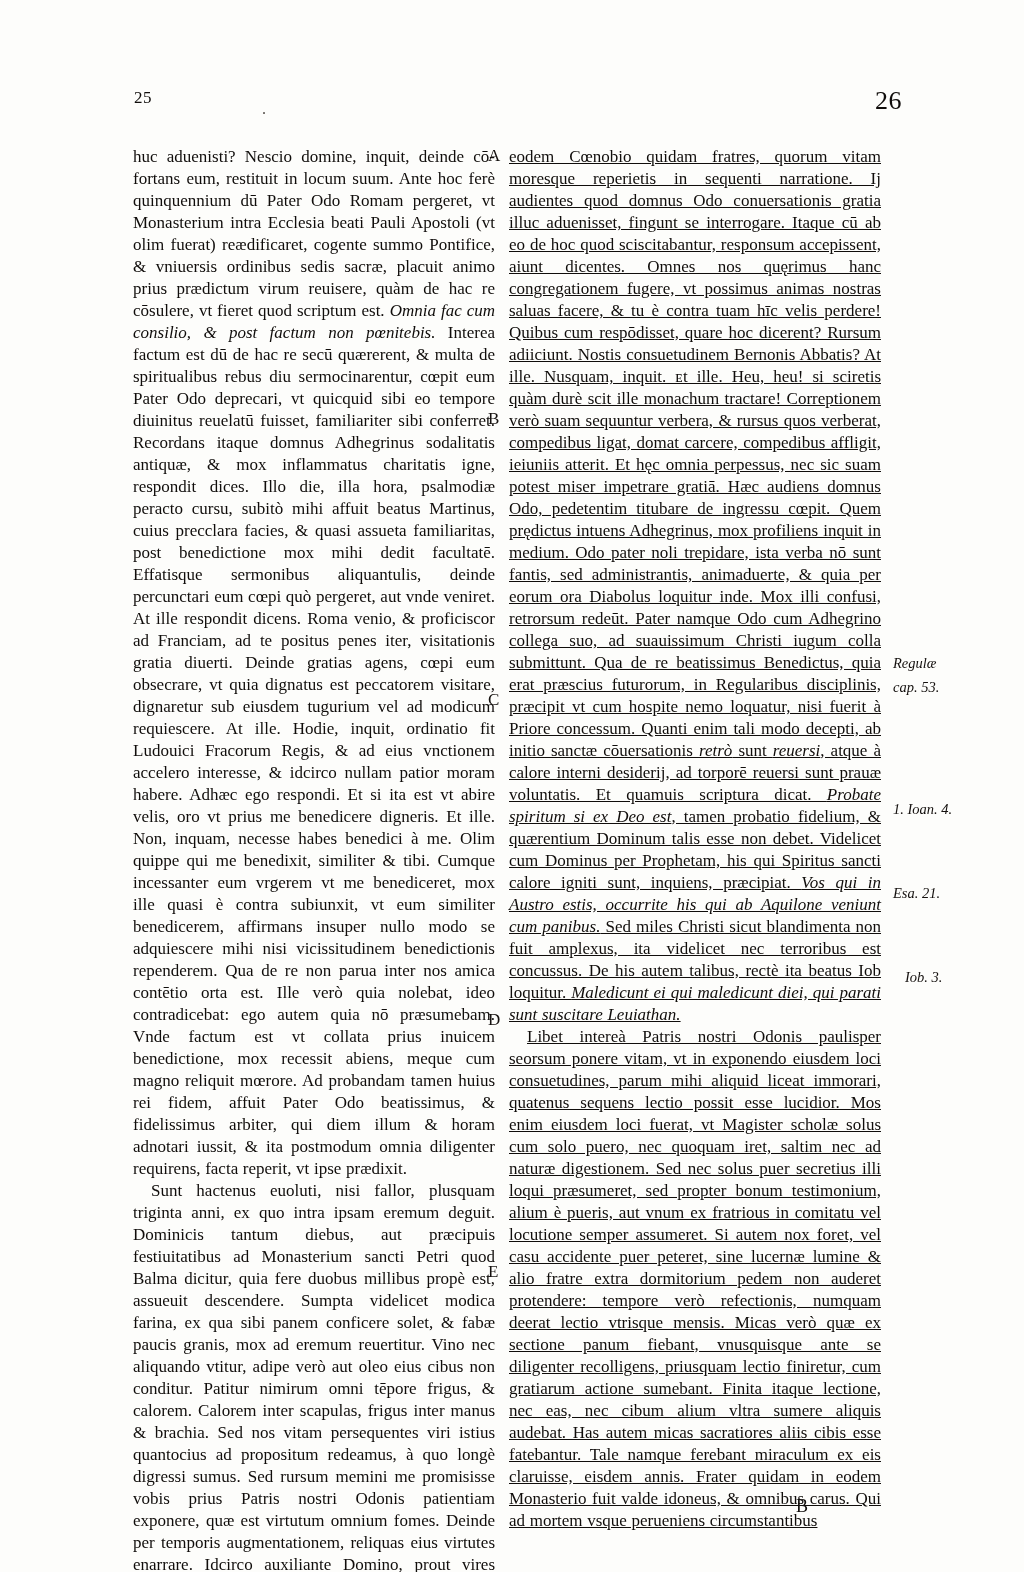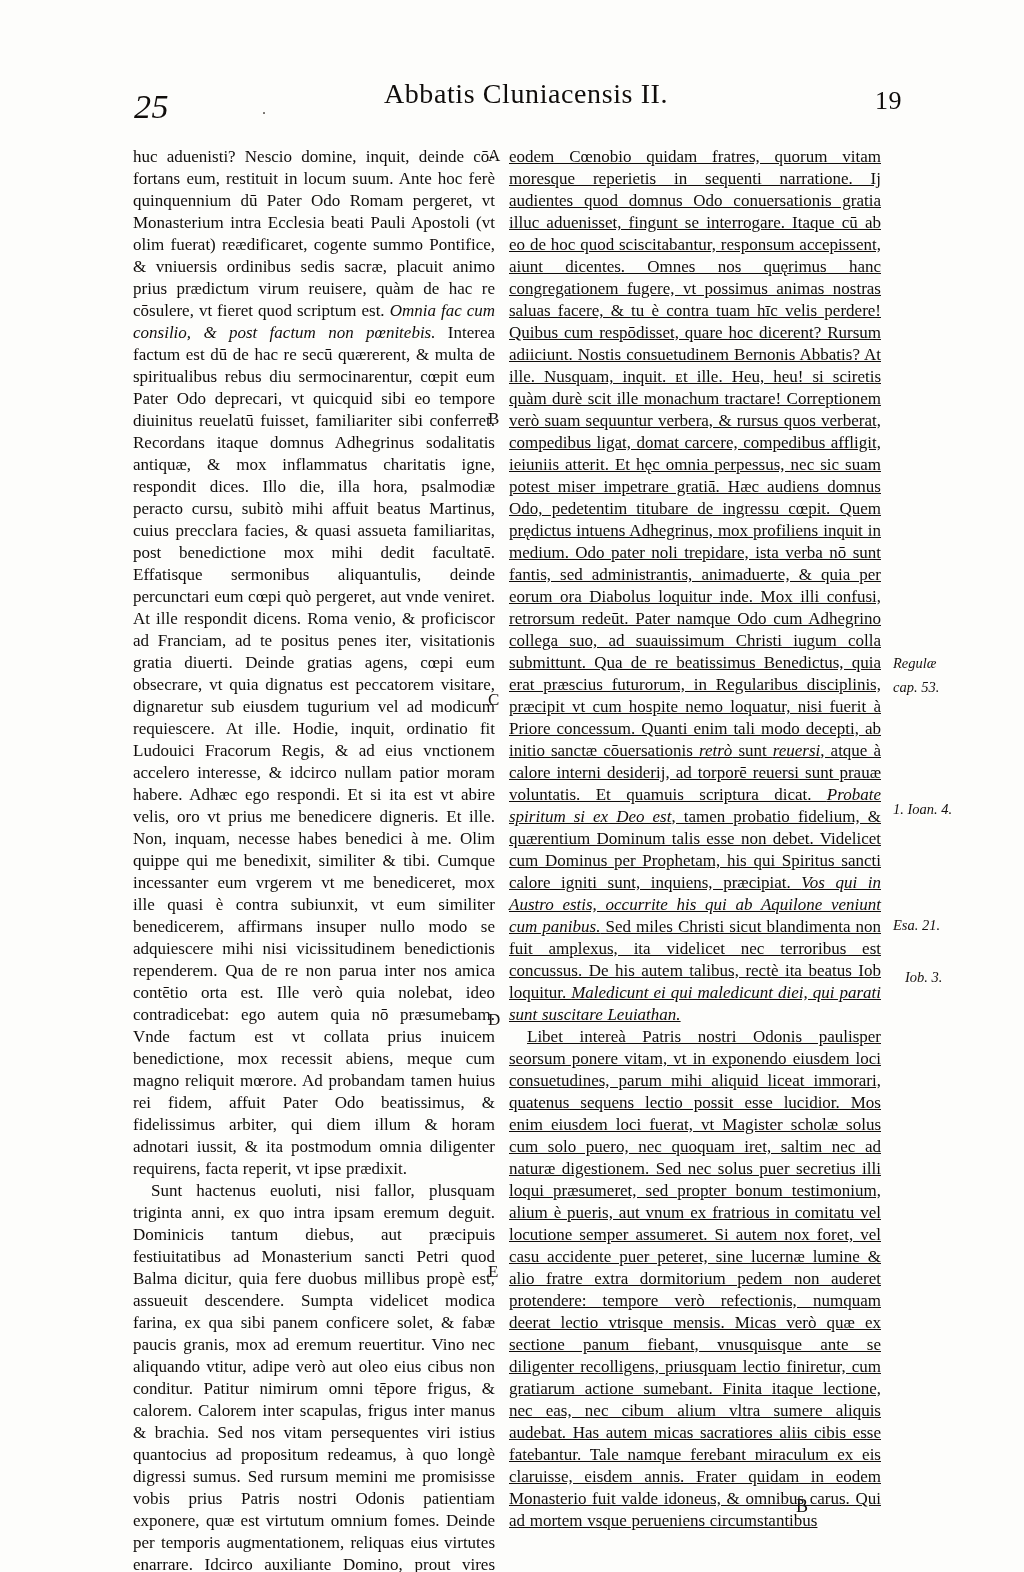--- a/index.html
+++ b/index.html
@@ -27,23 +27,22 @@
     position: absolute;
     left: 0;
     top: 78px;
     width: 1024px;
     height: 44px;
   }
   .folio-left {
     position: absolute;
     left: 134px;
     top: 10px;
-    font-size: 34px;
+    font-size: 17px;
     letter-spacing: .5px;
-    font-style: italic;
   }
   .folio-right {
     position: absolute;
     right: 122px;
     top: 8px;
     font-size: 26px;
     letter-spacing: .5px;
   }
   .runhead-title {
     position: absolute;
@@ -118,22 +117,21 @@
   }
 </style>
 </head>
 <body>
 
 <div class="page">
 
   <div class="runhead">
     <span class="folio-left">25</span>
     <span class="runhead-dot">.</span>
-    <span class="runhead-title">Abbatis Cluniacensis II.</span>
-    <span class="folio-right">19</span>
+    <span class="folio-right">26</span>
   </div>
 
   <div class="col col-left">
       <p><span>huc aduenisti? Nescio domine, inquit, deinde cō-fortans eum, restituit in locum suum. Ante hoc ferè quinquennium dū Pater Odo Romam pergeret, vt Monasterium intra Ecclesia beati Pauli Apostoli (vt olim fuerat) reædificaret, cogente summo Pontifice, &amp; vniuersis ordinibus sedis sacræ, placuit animo prius prædictum virum reuisere, quàm de hac re cōsulere, vt fieret quod scriptum est. </span><span class="it">Omnia fac cum consilio, &amp; post factum non pœnitebis.</span><span> Interea factum est dū de hac re secū quærerent, &amp; multa de spiritualibus rebus diu sermocinarentur, cœpit eum Pater Odo deprecari, vt quicquid sibi eo tempore diuinitus reuelatū fuisset, familiariter sibi conferret. Recordans itaque domnus Adhegrinus sodalitatis antiquæ, &amp; mox inflammatus charitatis igne, respondit dices. Illo die, illa hora, psalmodiæ peracto cursu, subitò mihi affuit beatus Martinus, cuius precclara facies, &amp; quasi assueta familiaritas, post benedictione mox mihi dedit facultatē. Effatisque sermonibus aliquantulis, deinde percunctari eum cœpi quò pergeret, aut vnde veniret. At ille respondit dicens. Roma venio, &amp; proficiscor ad Franciam, ad te positus penes iter, visitationis gratia diuerti. Deinde gratias agens, cœpi eum obsecrare, vt quia dignatus est peccatorem visitare, dignaretur sub eiusdem tugurium vel ad modicum requiescere. At ille. Hodie, inquit, ordinatio fit Ludouici Fracorum Regis, &amp; ad eius vnctionem accelero interesse, &amp; idcirco nullam patior moram habere. Adhæc ego respondi. Et si ita est vt abire velis, oro vt prius me benedicere digneris. Et ille. Non, inquam, necesse habes benedici à me. Olim quippe qui me benedixit, similiter &amp; tibi. Cumque incessanter eum vrgerem vt me benediceret, mox ille quasi è contra subiunxit, vt eum similiter benedicerem, affirmans insuper nullo modo se adquiescere mihi nisi vicissitudinem benedictionis rependerem. Qua de re non parua inter nos amica contētio orta est. Ille verò quia nolebat, ideo contradicebat: ego autem quia nō præsumebam. Vnde factum est vt collata prius inuicem benedictione, mox recessit abiens, meque cum magno reliquit mœrore. Ad probandam tamen huius rei fidem, affuit Pater Odo beatissimus, &amp; fidelissimus arbiter, qui diem illum &amp; horam adnotari iussit, &amp; ita postmodum omnia diligenter requirens, facta reperit, vt ipse prædixit.</span></p>
       <p class="indent"><span>Sunt hactenus euoluti, nisi fallor, plusquam triginta anni, ex quo intra ipsam eremum deguit. Dominicis tantum diebus, aut præcipuis festiuitatibus ad Monasterium sancti Petri quod Balma dicitur, quia fere duobus millibus propè est, assueuit descendere. Sumpta videlicet modica farina, ex qua sibi panem conficere solet, &amp; fabæ paucis granis, mox ad eremum reuertitur. Vino nec aliquando vtitur, adipe verò aut oleo eius cibus non conditur. Patitur nimirum omni tēpore frigus, &amp; calorem. Calorem inter scapulas, frigus inter manus &amp; brachia. Sed nos vitam persequentes viri istius quantocius ad propositum redeamus, à quo longè digressi sumus. Sed rursum memini me promisisse vobis prius Patris nostri Odonis patientiam exponere, quæ est virtutum omnium fomes. Deinde per temporis augmentationem, reliquas eius virtutes enarrare. Idcirco auxiliante Domino, prout vires suppetent meam pollicitationem festinabo adimplere. Erant autem in</span></p>
     </div>
   <div class="col col-right">
       <p><span>eodem Cœnobio quidam fratres, quorum vitam moresque reperietis in sequenti narratione. Ij audientes quod domnus Odo conuersationis gratia illuc aduenisset, fingunt se interrogare. Itaque cū ab eo de hoc quod sciscitabantur, responsum accepissent, aiunt dicentes. Omnes nos quęrimus hanc congregationem fugere, vt possimus animas nostras saluas facere, &amp; tu è contra tuam hīc velis perdere! Quibus cum respōdisset, quare hoc dicerent? Rursum adiiciunt. Nostis consuetudinem Bernonis Abbatis? At ille. Nusquam, inquit. ᴇt ille. Heu, heu! si sciretis quàm durè scit ille monachum tractare! Correptionem verò suam sequuntur verbera, &amp; rursus quos verberat, compedibus ligat, domat carcere, compedibus affligit, ieiuniis atterit. Et hęc omnia perpessus, nec sic suam potest miser impetrare gratiā. Hæc audiens domnus Odo, pedetentim titubare de ingressu cœpit. Quem prędictus intuens Adhegrinus, mox profiliens inquit in medium. Odo pater noli trepidare, ista verba nō sunt fantis, sed administrantis, animaduerte, &amp; quia per eorum ora Diabolus loquitur inde. Mox illi confusi, retrorsum redeūt. Pater namque Odo cum Adhegrino collega suo, ad suauissimum Christi iugum colla submittunt. Qua de re beatissimus Benedictus, quia erat præscius futurorum, in Regularibus disciplinis, præcipit vt cum hospite nemo loquatur, nisi fuerit à Priore concessum. Quanti enim tali modo decepti, ab initio sanctæ cōuersationis </span><span class="it">retrò</span><span> sunt </span><span class="it">reuersi</span><span>, atque à calore interni desiderij, ad torporē reuersi sunt prauæ voluntatis. Et quamuis scriptura dicat. </span><span class="it">Probate spiritum si ex Deo est</span><span>, tamen probatio fidelium, &amp; quærentium Dominum talis esse non debet. Videlicet cum Dominus per Prophetam, his qui Spiritus sancti calore igniti sunt, inquiens, præcipiat. </span><span class="it">Vos qui in Austro estis, occurrite his qui ab Aquilone veniunt cum panibus.</span><span> Sed miles Christi sicut blandimenta non fuit amplexus, ita videlicet nec terroribus est concussus. De his autem talibus, rectè ita beatus Iob loquitur. </span><span class="it">Maledicunt ei qui maledicunt diei, qui parati sunt suscitare Leuiathan.</span></p>
       <p class="indent"><span>Libet intereà Patris nostri Odonis paulisper seorsum ponere vitam, vt in exponendo eiusdem loci consuetudines, parum mihi aliquid liceat immorari, quatenus sequens lectio possit esse lucidior. Mos enim eiusdem loci fuerat, vt Magister scholæ solus cum solo puero, nec quoquam iret, saltim nec ad naturæ digestionem. Sed nec solus puer secretius illi loqui præsumeret, sed propter bonum testimonium, alium è pueris, aut vnum ex fratrious in comitatu vel locutione semper assumeret. Si autem nox foret, vel casu accidente puer peteret, sine lucernæ lumine &amp; alio fratre extra dormitorium pedem non auderet protendere: tempore verò refectionis, numquam deerat lectio vtrisque mensis. Micas verò quæ ex sectione panum fiebant, vnusquisque ante se diligenter recolligens, priusquam lectio finiretur, cum gratiarum actione sumebant. Finita itaque lectione, nec eas, nec cibum alium vltra sumere aliquis audebat. Has autem micas sacratiores aliis cibis esse fatebantur. Tale namque ferebant miraculum ex eis claruisse, eisdem annis. Frater quidam in eodem Monasterio fuit valde idoneus, &amp; omnibus carus. Qui ad mortem vsque perueniens circumstantibus</span></p>
     </div>
@@ -143,19 +141,19 @@
       <div class="sectletter" style="top: 409px; left: 488px;">B</div>
       <div class="sectletter" style="top: 690px; left: 488px;">C</div>
       <div class="sectletter" style="top: 1010px; left: 488px;">D</div>
       <div class="sectletter" style="top: 1262px; left: 488px;">E</div>
     </div>
 
   <div>
       <div class="marginal" style="top: 651px;">Regulæ
 cap. 53.</div>
       <div class="marginal" style="top: 797px;">1. Ioan. 4.</div>
-      <div class="marginal" style="top: 881px; margin-top: 32px;">Esa. 21.</div>
+      <div class="marginal" style="top: 881px;">Esa. 21.</div>
       <div class="marginal" style="top: 965px; margin-left: 12px;">Iob. 3.</div>
     </div>
 
   <div class="signature">B</div>
 
 </div>
 
 </body></html>

